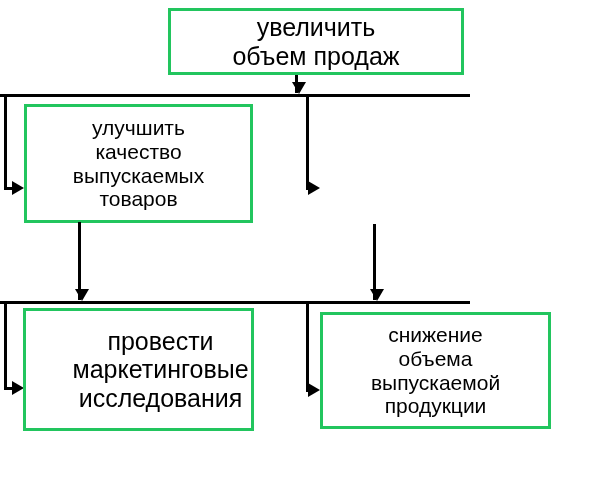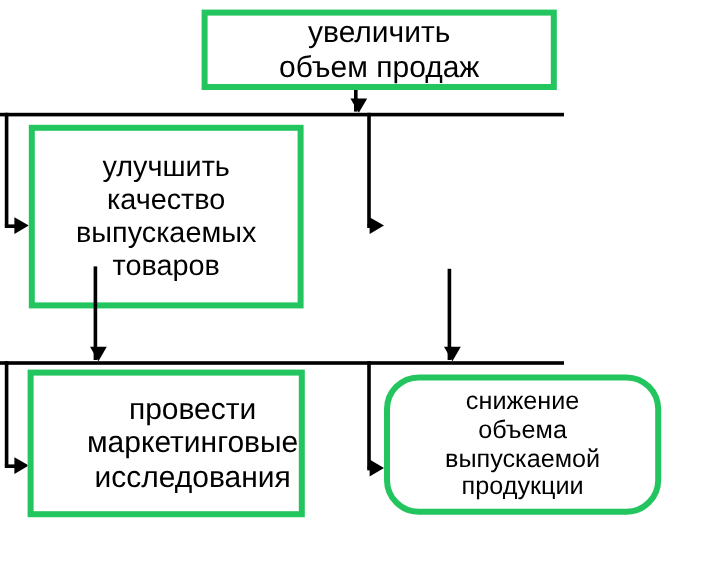--- a/index.html
+++ b/index.html
@@ -15,43 +15,43 @@
     position: relative;
     width: 600px;
     height: 479px;
     background: #ffffff;
     overflow: hidden;
   }
   .node {
     position: absolute;
     box-sizing: border-box;
     background: #ffffff;
-    border: 5px solid #22c55e;
+    border: 3px solid #22c55e;
     display: flex;
     align-items: center;
     justify-content: center;
     text-align: center;
     color: #000000;
     line-height: 1.13;
     white-space: pre-line;
     padding: 2px 4px;
   }
   .node-root {
     left: 168px;
     top: 8px;
     width: 296px;
     height: 67px;
     font-size: 25px;
   }
   .node-a {
     left: 24px;
     top: 104px;
     width: 229px;
-    height: 153px;
-    font-size: 24px;
+    height: 119px;
+    font-size: 21px;
   }
   .node-b {
     left: 320px;
     top: 110px;
     width: 231px;
     height: 114px;
     font-size: 25px;
   }
   .node-c {
     left: 23px;
@@ -60,21 +60,20 @@
     height: 123px;
     font-size: 25px;
     padding-left: 48px;
   }
   .node-d {
     left: 320px;
     top: 312px;
     width: 231px;
     height: 117px;
     font-size: 21px;
-    border-radius: 29px;
   }
   .line {
     position: absolute;
     background: #000000;
   }
   .h-line { height: 3px; }
   .v-line { width: 3px; }
   .arrow-down {
     position: absolute;
     width: 0;

